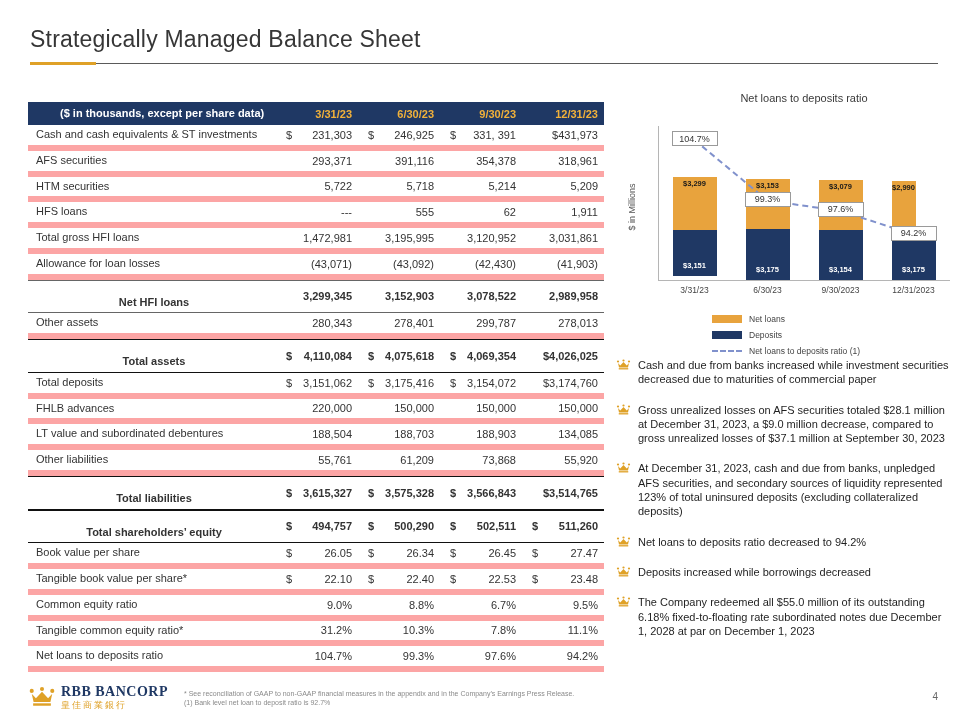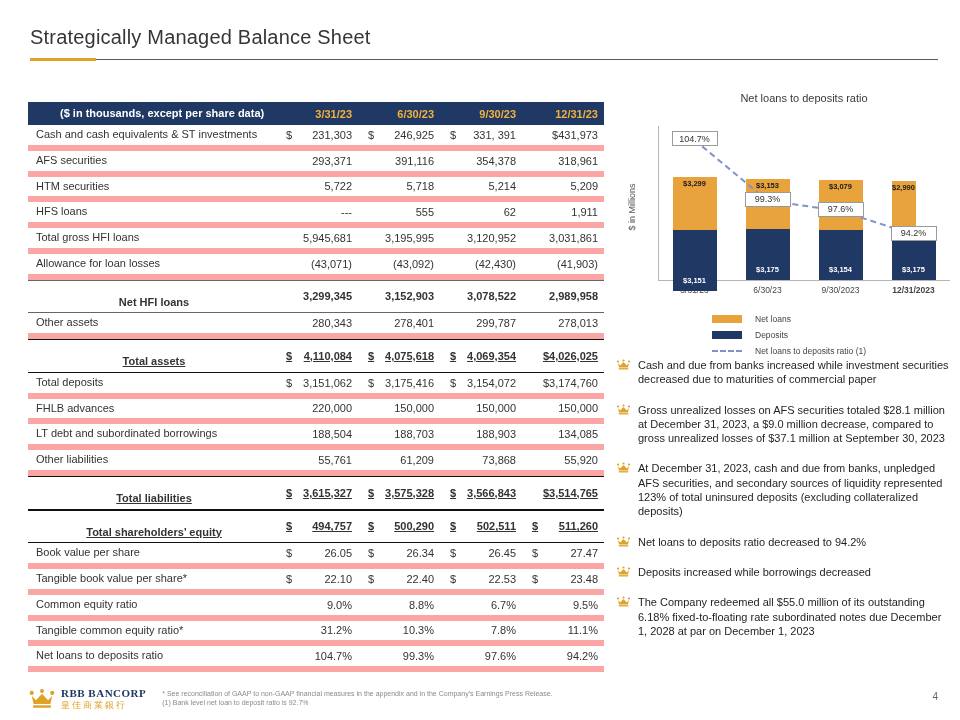--- a/index.html
+++ b/index.html
@@ -5,68 +5,68 @@
   :root{
     --navy:#1F3864; --gold:#DFA127; --bar-gold:#E8A33D; --line-blue:#8091CC;
     --hdr-dates:#F1B13A;
   }
   *{box-sizing:border-box;}
   body{margin:0;background:#e8e8e8;font-family:"Liberation Sans",sans-serif;}
   .slide{position:relative;width:960px;height:720px;background:#fff;overflow:hidden;margin:0 auto;}
 
   
   .header{position:absolute;left:30px;top:26px;right:22px;}
-  .header h1{margin:0 0 10px 0;font-size:20px;font-weight:400;color:#363636;letter-spacing:.2px;}
+  .header h1{margin:0 0 10px 0;font-size:23px;font-weight:400;color:#363636;letter-spacing:.2px;}
   .title-rule{position:relative;border-bottom:1px solid #5a5a5a;height:0;}
   .gold-seg{position:absolute;left:0;top:-1px;width:66px;height:3px;background:var(--gold);}
 
   
   .bs-table{position:absolute;left:28px;top:102px;width:576px;font-size:11px;color:#333;}
   .trow{display:flex;align-items:stretch;border-bottom:6px solid #fca5a5;min-height:24px;}
   .thead{background:var(--navy);border-bottom:none;min-height:23px;align-items:center;}
   .thead .tcell.label{color:#fff;font-weight:bold;padding-left:32px;}
   .thead .tcell.num{color:var(--hdr-dates);font-weight:bold;}
   .tcell{display:flex;align-items:center;}
   .tcell.label{flex:0 0 248px;padding:3px 4px 3px 8px;line-height:1.25;}
   .tcell.num{flex:1;justify-content:flex-end;padding:3px 6px 3px 10px;text-align:right;white-space:nowrap;}
   .tcell.num.split{justify-content:space-between;}
   .row-subtotal{font-weight:bold;border-top:1px solid #666;border-bottom:1px solid #666;}
-  .row-total{font-weight:bold;border-top:1.5px solid #111;border-bottom:1.5px solid #111;text-decoration:underline;}
+  .row-total{font-weight:bold;border-top:1.5px solid #111;border-bottom:1.5px solid #111;}
   .row-subtotal .tcell.label,.row-total .tcell.label{justify-content:center;text-align:center;margin-top:12px;}
 
   
   .chart{position:absolute;left:616px;top:92px;width:334px;}
   .chart-title{margin-left:42px;width:292px;text-align:center;font-size:11px;color:#3a3a3a;}
   .ylabel{position:absolute;left:-8px;top:110px;font-size:9px;color:#555;transform:rotate(-90deg);white-space:nowrap;}
   .chart-area{position:relative;margin:6px 0 0 42px;width:292px;height:192px;}
   .axis-y{position:absolute;left:0;top:16px;height:154px;width:1px;background:#b5b5b5;}
   .axis-x{position:absolute;left:0;right:0;top:170px;height:1px;background:#b5b5b5;}
   .seg{position:absolute;z-index:1;}
   .ratio-line{position:absolute;left:0;top:0;z-index:2;pointer-events:none;}
   .callout{position:absolute;z-index:3;width:46px;height:15px;background:#fff;border:1px solid #9a9a9a;
            display:flex;align-items:center;justify-content:center;font-size:9px;color:#333;}
   .bar-label{position:absolute;left:0;right:0;text-align:center;font-size:7.5px;font-weight:bold;}
   .bar-label.dark{top:2px;color:#1a1a1a;}
   .bar-label.light{bottom:6px;color:#fff;}
   .cat-label{position:absolute;text-align:center;font-size:8.5px;color:#444;}
   .legend{margin:12px 0 0 96px;display:flex;flex-direction:column;gap:6px;font-size:8.5px;color:#444;}
-  .legend-row{display:flex;align-items:center;gap:13px;}
+  .legend-row{display:flex;align-items:center;gap:7px;}
   .swatch{width:30px;height:8px;display:inline-block;}
   .dash-sample{width:30px;height:0;border-top:2px dashed var(--line-blue);display:inline-block;}
 
   
   .bullets{position:absolute;left:616px;top:358px;width:334px;display:flex;flex-direction:column;gap:16px;}
   .bullet{display:flex;gap:7px;font-size:11px;line-height:1.3;color:#1f1f1f;}
   .bullet .crown{flex:0 0 15px;margin-top:1px;}
 
   
   .footer{position:absolute;left:28px;bottom:10px;display:flex;align-items:flex-end;gap:16px;}
   .logo{display:flex;align-items:center;gap:5px;}
   .logo-text{display:flex;flex-direction:column;line-height:1.15;}
-  .logo-name{font-family:"Liberation Serif",serif;font-weight:bold;font-size:11px;color:var(--navy);letter-spacing:.5px;}
+  .logo-name{font-family:"Liberation Serif",serif;font-weight:bold;font-size:14px;color:var(--navy);letter-spacing:.5px;}
   .logo-cn{font-size:9px;color:var(--gold);letter-spacing:2px;}
   .footnotes{display:flex;flex-direction:column;gap:2px;font-size:7px;color:#8a8a8a;padding-bottom:4px;}
   .page-num{position:absolute;right:22px;bottom:18px;font-size:10px;color:#666;}
 </style>
 </head>
 <body>
 
 <div class="slide">
 
   <div class="header">
@@ -122,21 +122,21 @@
         <div class="trow row-normal">
           <div class="tcell label">HFS loans</div>
           <div class="tcell num">---</div>
           <div class="tcell num">555</div>
           <div class="tcell num">62</div>
           <div class="tcell num">1,911</div>
         </div>
 
         <div class="trow row-normal">
           <div class="tcell label">Total gross HFI loans</div>
-          <div class="tcell num">5,945,681</div>
+          <div class="tcell num">1,472,981</div>
           <div class="tcell num">3,195,995</div>
           <div class="tcell num">3,120,952</div>
           <div class="tcell num">3,031,861</div>
         </div>
 
         <div class="trow row-normal">
           <div class="tcell label">Allowance for loan losses</div>
           <div class="tcell num">(43,071)</div>
           <div class="tcell num">(43,092)</div>
           <div class="tcell num">(42,430)</div>
@@ -195,21 +195,21 @@
 
         <div class="trow row-normal">
           <div class="tcell label">FHLB advances</div>
           <div class="tcell num">220,000</div>
           <div class="tcell num">150,000</div>
           <div class="tcell num">150,000</div>
           <div class="tcell num">150,000</div>
         </div>
 
         <div class="trow row-normal">
-          <div class="tcell label">LT debt and subordinated borrowings</div>
+          <div class="tcell label">LT value and subordinated debentures</div>
           <div class="tcell num">188,504</div>
           <div class="tcell num">188,703</div>
           <div class="tcell num">188,903</div>
           <div class="tcell num">134,085</div>
         </div>
 
         <div class="trow row-normal">
           <div class="tcell label">Other liabilities</div>
           <div class="tcell num">55,761</div>
           <div class="tcell num">61,209</div>
@@ -325,21 +325,21 @@
     <div class="ylabel">$ in Millions</div>
     <div class="chart-area">
       <div class="axis-y"></div>
       <div class="axis-x"></div>
       <svg class="ratio-line" width="292" height="192" viewBox="0 0 292 192">
         <polyline fill="none" stroke="#8091CC" stroke-width="2" stroke-dasharray="6 4" points="36.5,30 109.5,90.60000000000005 182.5,100.90000000000008 255.5,124.5"></polyline>
       </svg>
     <div class="seg" style="left: 14.5px; top: 66.8px; width: 44px; height: 62px; background: rgb(232, 163, 61);">
           <div class="bar-label dark">$3,299</div>
         </div>
-        <div class="seg" style="left: 14.5px; top: 119.584px; width: 44px; height: 61px; background: rgb(31, 56, 100);">
+        <div class="seg" style="left: 14.5px; top: 119.584px; width: 44px; height: 46px; background: rgb(31, 56, 100);">
           <div class="bar-label light">$3,151</div>
         </div>
         <div class="cat-label" style="left: 0px; top: 175px; width: 73px;">3/31/23</div>
         <div class="callout" style="left: 13.5px; top: 21px;">104.7%</div>
         <div class="seg" style="left: 87.5px; top: 68.752px; width: 44px; height: 50.448px; background: rgb(232, 163, 61);">
           <div class="bar-label dark">$3,153</div>
         </div>
         <div class="seg" style="left: 87.5px; top: 119.2px; width: 44px; height: 50.8px; background: rgb(31, 56, 100);">
           <div class="bar-label light">$3,175</div>
         </div>
@@ -352,21 +352,21 @@
           <div class="bar-label light">$3,154</div>
         </div>
         <div class="cat-label" style="left: 146px; top: 175px; width: 73px;">9/30/2023</div>
         <div class="callout" style="left: 159.5px; top: 91.9px;">97.6%</div>
         <div class="seg" style="left: 233.5px; top: 71.36px; width: 24px; height: 47.84px; background: rgb(232, 163, 61);">
           <div class="bar-label dark">$2,990</div>
         </div>
         <div class="seg" style="left: 233.5px; top: 119.2px; width: 44px; height: 50.8px; background: rgb(31, 56, 100);">
           <div class="bar-label light">$3,175</div>
         </div>
-        <div class="cat-label" style="left: 219px; top: 175px; width: 73px; font-weight: bold;">12/31/2023</div>
+        <div class="cat-label" style="left: 219px; top: 175px; width: 73px;">12/31/2023</div>
         <div class="callout" style="left: 232.5px; top: 115.5px;">94.2%</div>
       </div>
     <div class="legend">
       <div class="legend-row">
         <span class="swatch" style="background: rgb(232, 163, 61);"></span>
         <span>Net loans</span>
       </div>
       <div class="legend-row">
         <span class="swatch" style="background: rgb(31, 56, 100);"></span>
         <span>Deposits</span>

